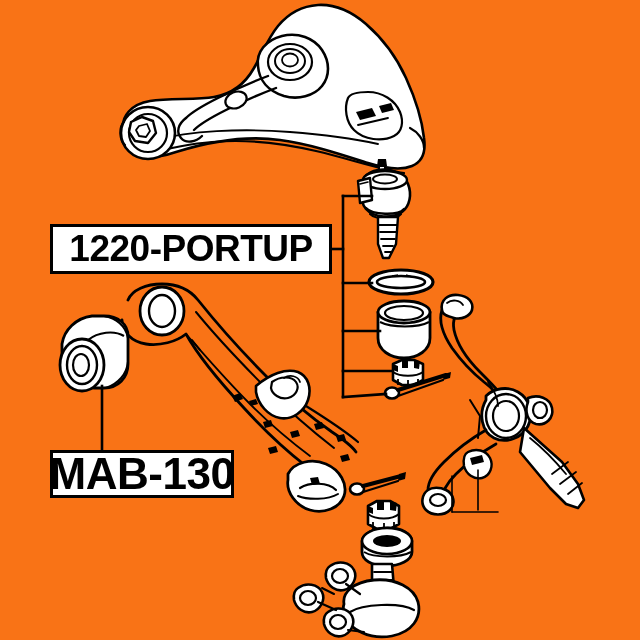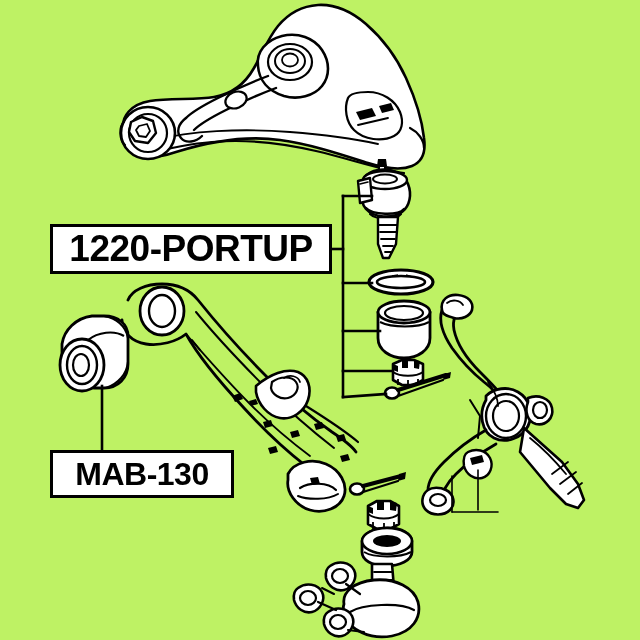--- a/index.html
+++ b/index.html
@@ -7,21 +7,21 @@
     padding: 0;
     background: #ffffff;
   }
   body {
     font-family: "Liberation Sans", sans-serif;
   }
   #page {
     position: relative;
     width: 640px;
     height: 640px;
-    background: #bef264;
+    background: #f97316;
     overflow: hidden;
   }
   #diagram-svg {
     position: absolute;
     left: 0;
     top: 0;
     width: 640px;
     height: 640px;
   }
   .part-label {
@@ -43,21 +43,21 @@
     top: 224px;
     width: 282px;
     height: 50px;
     font-size: 37px;
   }
   #label-lower {
     left: 50px;
     top: 450px;
     width: 184px;
     height: 48px;
-    font-size: 32px;
+    font-size: 44px;
   }
 </style>
 </head>
 <body>
 
 <div id="page">
 
   <svg id="diagram-svg" viewBox="0 0 640 640">
 
     <g fill="none" stroke="#000" stroke-width="2.6" stroke-linejoin="round" stroke-linecap="round">

